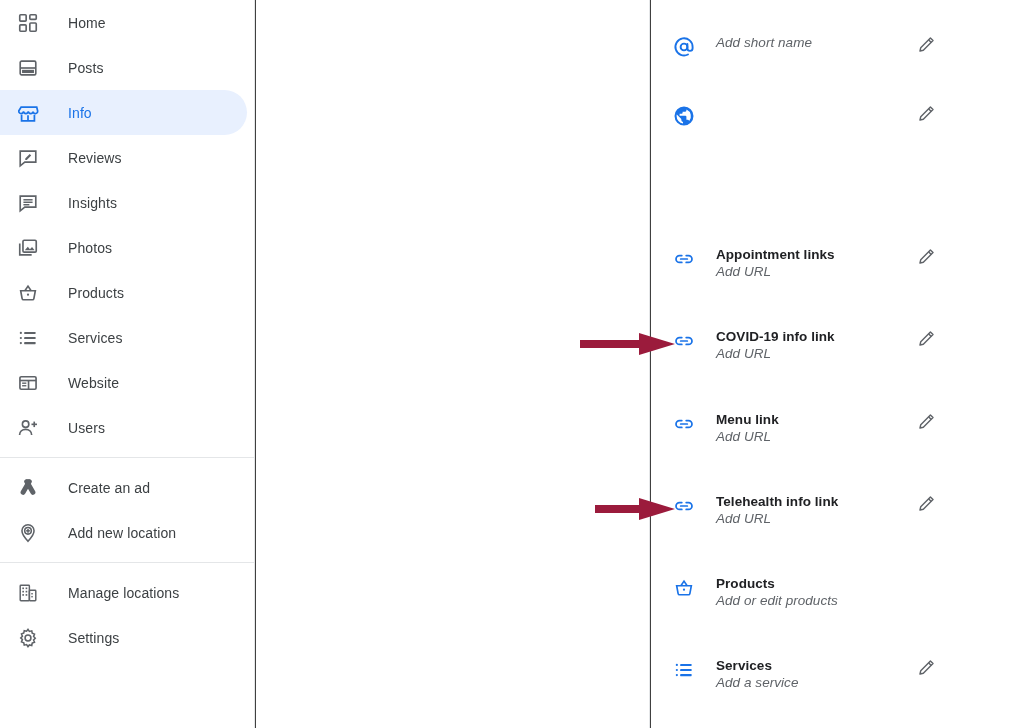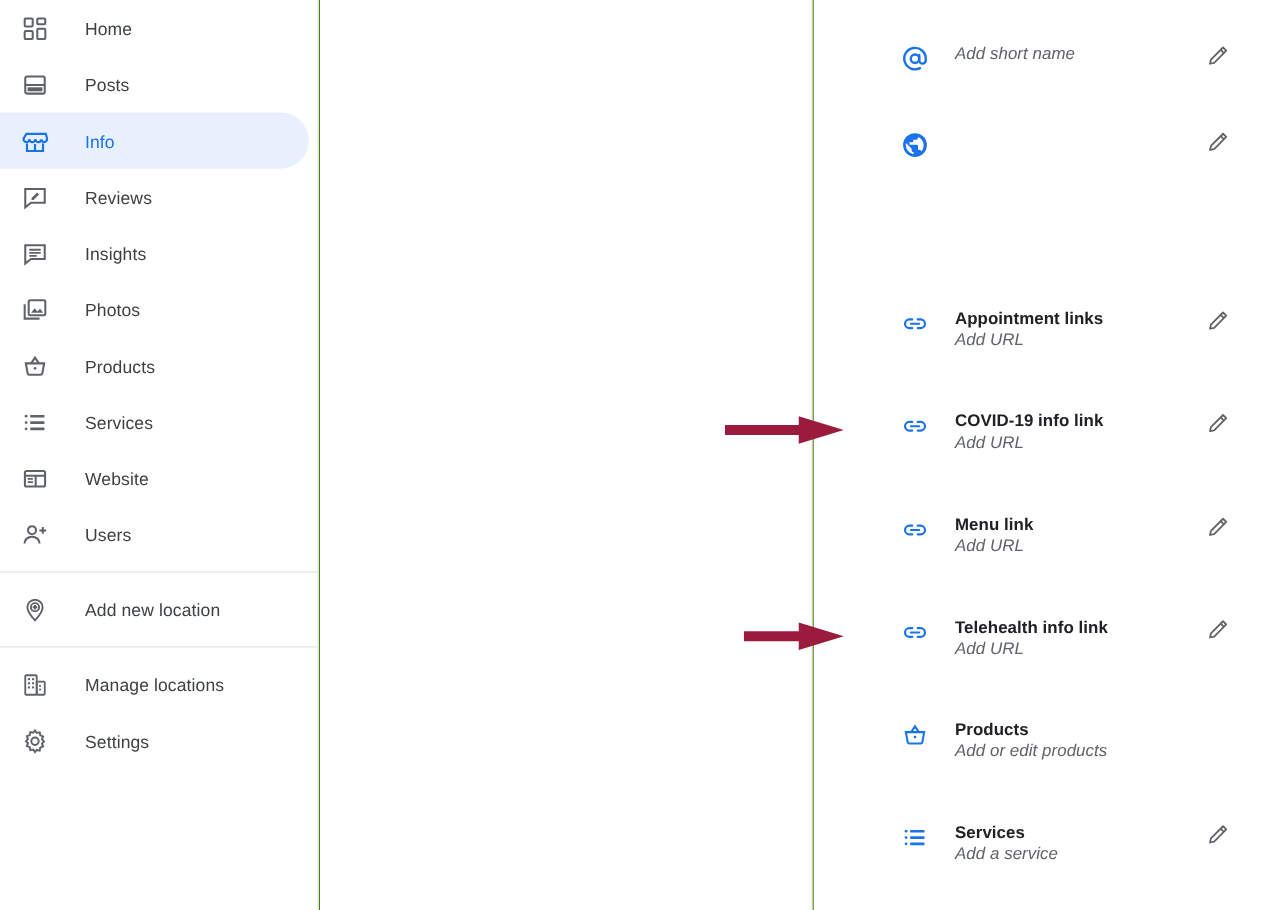--- a/index.html
+++ b/index.html
@@ -6,21 +6,21 @@
   html, body {
     margin: 0; padding: 0;
     width: 1024px; height: 728px;
     background: #ffffff;
     font-family: "Liberation Sans", sans-serif;
     overflow: hidden;
   }
   #app {
     position: relative;
     width: 1024px; height: 728px;
-    background: #4d7c0f;
+    background: #404040;
   }
 
   
   #sidebar {
     position: absolute;
     left: 0; top: 0;
     width: 255px; height: 728px;
     background: #ffffff;
     border-right: 1px solid #e4e6e8;
     overflow: hidden;
@@ -79,21 +79,20 @@
   }
   .info-row {
     position: absolute;
     left: 0;
     width: 306px;
     display: flex;
     align-items: flex-start;
     padding-left: 21px;
     padding-right: 20px;
     cursor: pointer;
-    margin-left: 48px;
   }
   .info-row .row-icon {
     width: 24px; height: 24px;
     flex: 0 0 24px;
     display: flex; align-items: center; justify-content: center;
     color: #1a73e8;
     margin-top: 1px;
   }
   .info-row .row-icon svg { display: block; }
   .info-row .row-text {
@@ -245,20 +244,29 @@
                 <path d="M2.8 19.5c0-3.6 3-6 6.6-6s6.6 2.4 6.6 6"></path>
                 <line x1="18.8" y1="5" x2="18.8" y2="11"></line>
                 <line x1="15.8" y1="8" x2="21.8" y2="8"></line>
               </svg>
             </span>
             <span class="nav-label">Users</span>
           </div>
         </div>
         <div class="nav-divider"></div>
         <div class="nav-group">
+          <div class="nav-item">
+            <span class="nav-icon">
+              <svg width="22" height="22" viewBox="0 0 24 24" fill="currentColor">
+                <path d="M11.1 3.6L4.3 15.4a2.7 2.7 0 0 0 1 3.7 2.7 2.7 0 0 0 3.7-1l6.8-11.8a2.7 2.7 0 0 0-1-3.7 2.7 2.7 0 0 0-3.7 1z"></path>
+                <path d="M12.9 3.6l6.8 11.8a2.7 2.7 0 0 1-1 3.7 2.7 2.7 0 0 1-3.7-1L8.2 6.3a2.7 2.7 0 0 1 1-3.7 2.7 2.7 0 0 1 3.7 1z"></path>
+              </svg>
+            </span>
+            <span class="nav-label">Create an ad</span>
+          </div>
           <div class="nav-item">
             <span class="nav-icon">
               <svg width="22" height="22" viewBox="0 0 24 24" fill="none" stroke="currentColor" stroke-width="1.7">
                 <path d="M12 21s6.6-7 6.6-11.4A6.6 6.6 0 0 0 12 3a6.6 6.6 0 0 0-6.6 6.6C5.4 14 12 21 12 21z"></path>
                 <circle cx="12" cy="9.6" r="3.6"></circle>
                 <line x1="12" y1="7.6" x2="12" y2="11.6"></line>
                 <line x1="10" y1="9.6" x2="14" y2="9.6"></line>
               </svg>
             </span>
             <span class="nav-label">Add new location</span>

